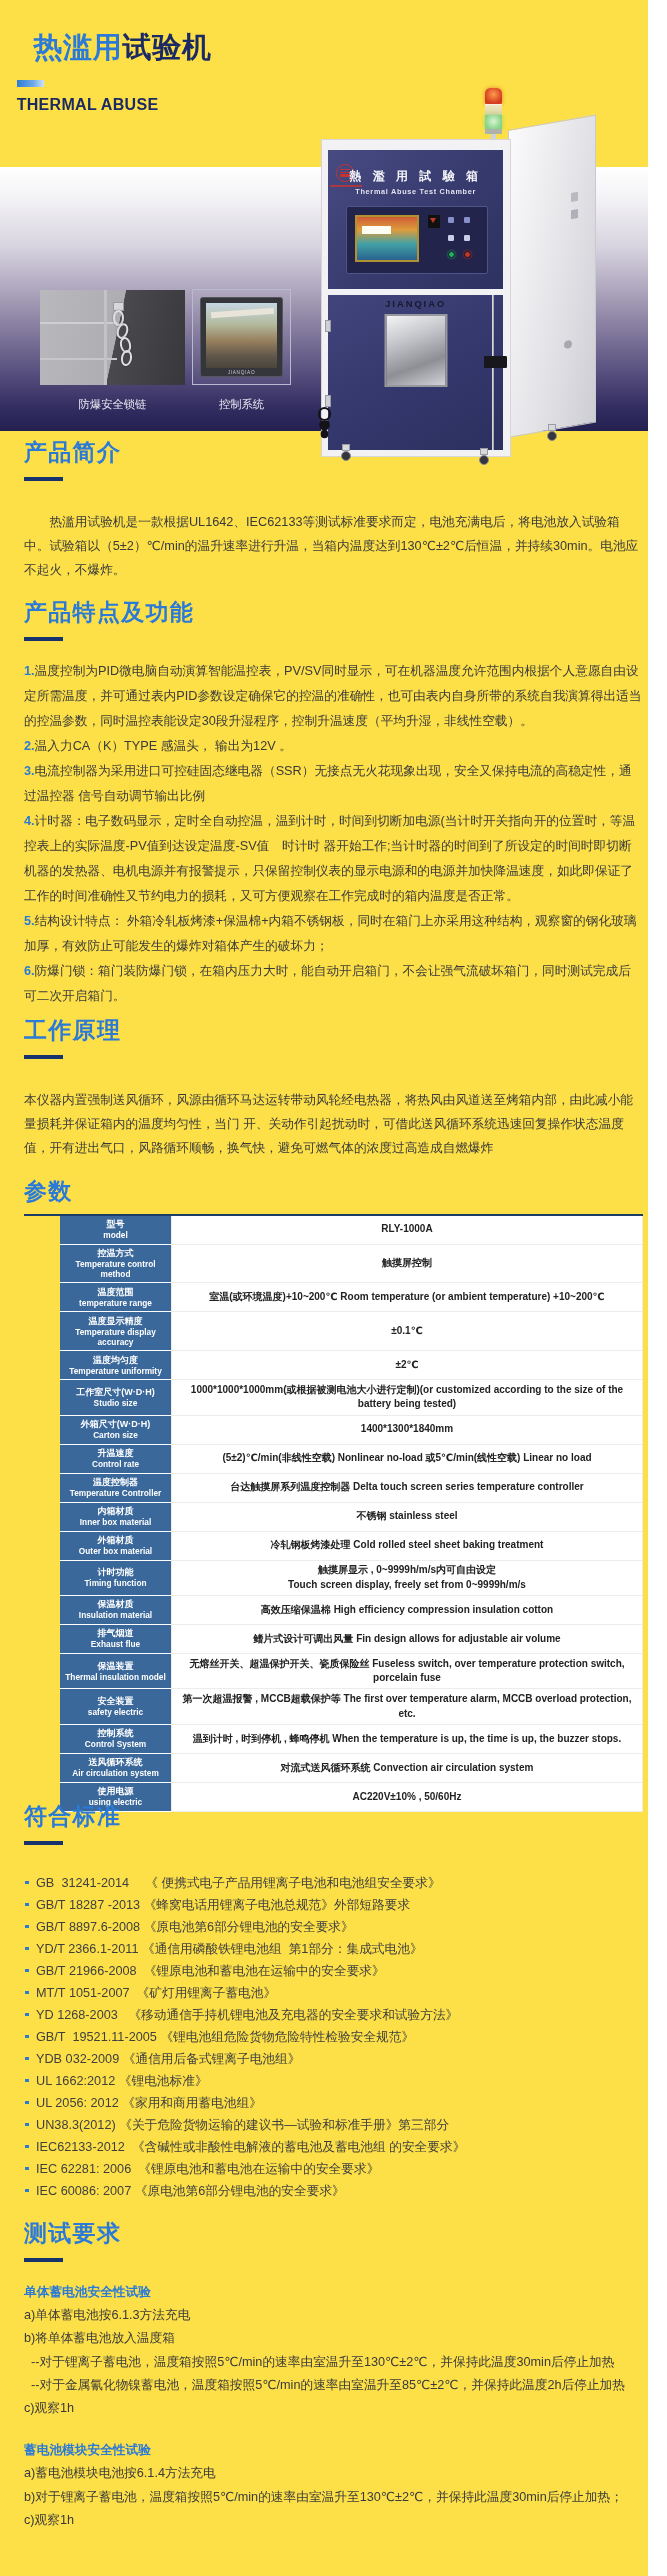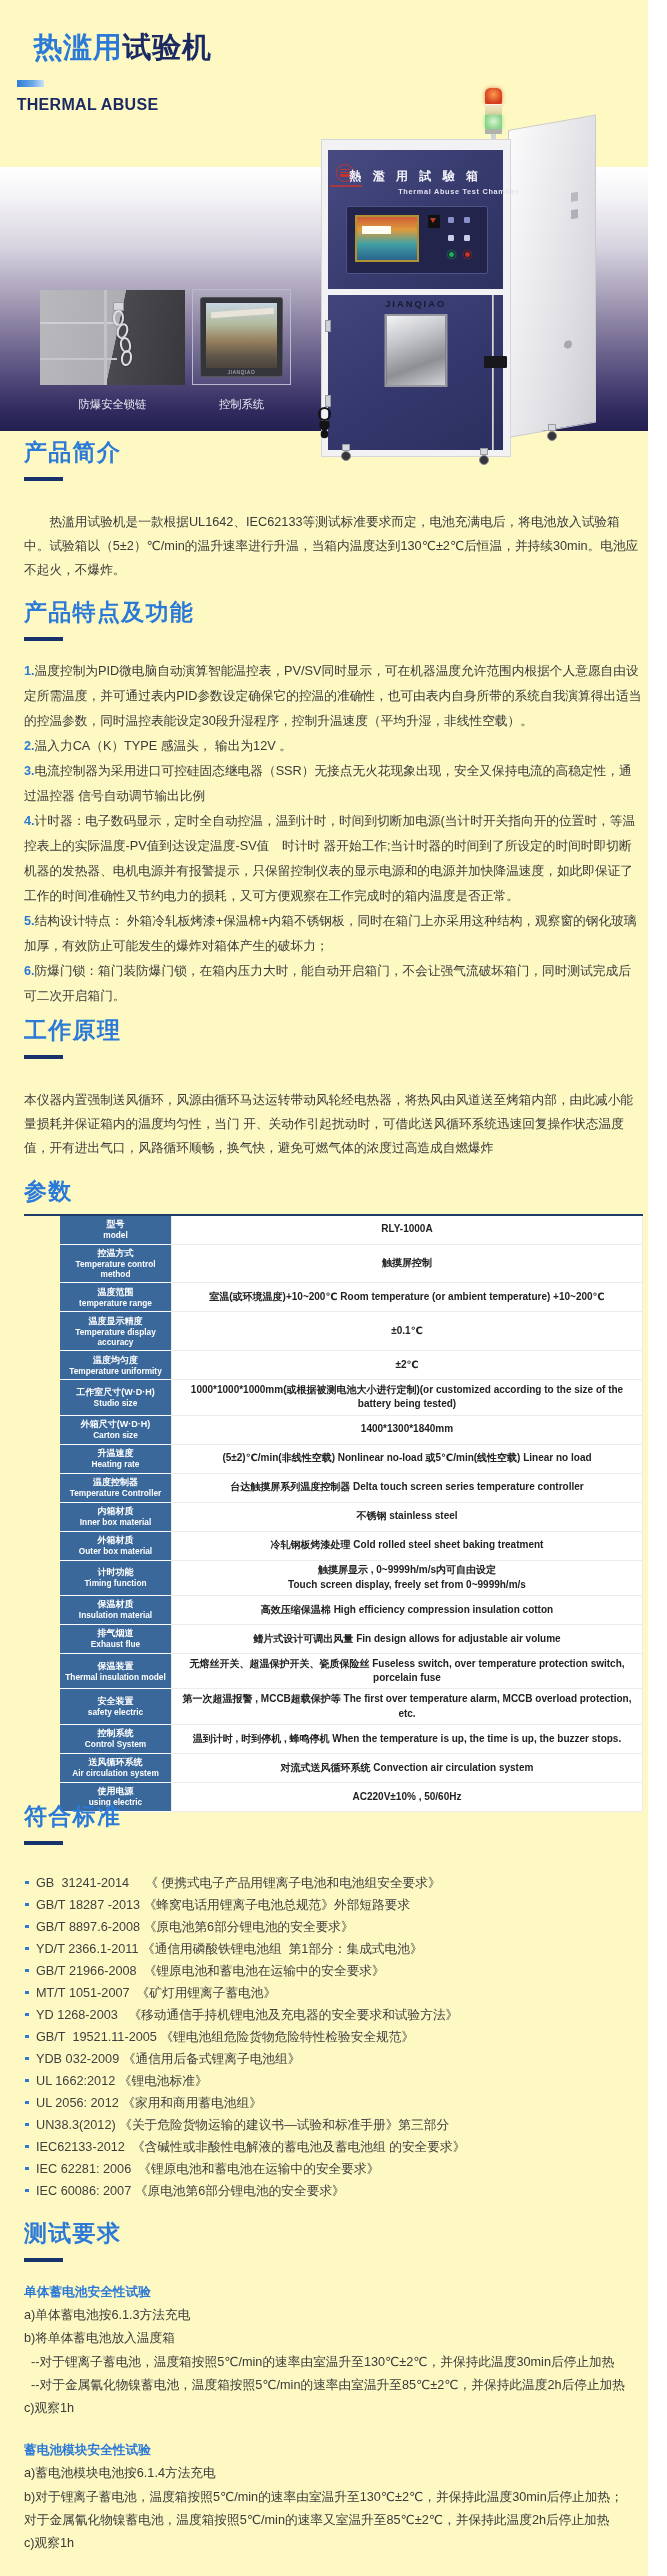--- a/index.html
+++ b/index.html
@@ -1,18 +1,18 @@
 <!DOCTYPE html>
 <html style="font-size:10.7px"><head>
 <meta charset="utf-8">
 <style>
   * { box-sizing: border-box; margin: 0; padding: 0; }
   html,body { background:#ffffff; }
   body { width:668px; font-family:"Liberation Sans","DejaVu Sans",sans-serif; color:#333; }
-  .page { position:relative; width:648px; height:2576px; overflow:hidden; background:#fef9c3;text-decoration:underline; }
+  .page { position:relative; width:648px; height:2576px; overflow:hidden; background:#fde047;text-decoration:underline; }
 
   
   .hdr { position:absolute; top:28px; left:16.7px; z-index:3; }
   .hdr h1 { font-size:29px; font-weight:bold; margin-left:16.7px; letter-spacing:0.7px; }
   .hdr h1 .t-blue { color:#2b7ad7; }
   .hdr h1 .t-navy { color:#1b2a63; }
   .hdr .mini-bar { width:27px; height:6.7px; margin-top:12px;
     background:linear-gradient(90deg,#2e7cd6 0%, #6ea9e8 60%, #cfe2f7 100%); }
   .hdr h2 { font-size:16px; font-weight:900; color:#1b2a63; margin-top:9.3px; letter-spacing:0.3px; }
 
@@ -60,21 +60,21 @@
   .side-right .knob { position:absolute; right:23px; top:220px; width:8px; height:8px; border-radius:50%; background:#a8a8b0; }
   .front { position:absolute; left:0; top:9.3px; width:190px; height:318px; background:#f2f2f5; border:0.7px solid #d6d6da; }
   .upper-panel { position:absolute; left:6.7px; right:6.7px; top:9.3px; height:139px;
     background:linear-gradient(135deg,#474b82 0%, #363a6d 55%, #2e3261 100%); }
   .brand-logo-icon { position:absolute; left:8px; top:14.7px; width:17.4px; height:17.4px; border:1.3px solid #c23432; border-radius:50%; }
   .brand-logo-icon::after { content:""; position:absolute; left:2.7px; top:3.3px; right:2.7px; height:8px;
     background:linear-gradient(#c23432 1.3px, transparent 1.3px, transparent 2.7px, #c23432 2.7px, #c23432 4px, transparent 4px, transparent 5.3px, #c23432 5.3px); }
   .brand-logo-txt { position:absolute; left:1.3px; top:35px; width:32px; height:2px; background:#c23432; opacity:.8; }
   .panel-title { position:absolute; left:0; top:18.7px; width:100%; text-align:center;
     color:#f4f4fa; font-size:12px; font-weight:bold; letter-spacing:4px; }
-  .panel-sub { position:absolute; left:16px; top:37px; width:100%; text-align:right;
+  .panel-sub { position:absolute; left:0; top:37px; width:100%; text-align:center;
     color:#e3e3f0; font-size:7.3px; font-weight:bold; letter-spacing:0.7px; }
   .ctrl-board { position:absolute; left:17.4px; top:56px; width:142px; height:68px;
     background:#22244c; border:0.7px solid #50538a; border-radius:2px; }
   .scr { position:absolute; left:8px; top:8px; width:64px; height:47px; border:2.7px solid #b09233;
     background:linear-gradient(180deg,#cf5c36 0%, #de9c3c 30%, #43a1a4 62%, #29648f 100%); }
   .scr .readout { position:absolute; left:5.3px; top:9.3px; width:29px; height:8px; background:#fdfdf3; }
   .btn-dark { position:absolute; left:81px; top:8px; width:12px; height:13.4px; background:#111; }
   .btn-dark::after { content:""; position:absolute; left:2.7px; top:3.3px; border-left:3.3px solid transparent; border-right:3.3px solid transparent; border-top:5.3px solid #c0392b; }
   .ind { position:absolute; width:6px; height:6px; border-radius:1.3px; }
   .ind.i1 { left:101px; top:10.7px; background:#8890c9; }
@@ -303,21 +303,21 @@
         <div class="p-row">
           <div class="p-label">
             <span class="cn">外箱尺寸(W·D·H)</span>
             <span class="en">Carton size</span>
           </div>
           <div class="p-value">1400*1300*1840mm</div>
         </div>
         <div class="p-row">
           <div class="p-label">
             <span class="cn">升温速度</span>
-            <span class="en">Heating rate</span>
+            <span class="en">Control rate</span>
           </div>
           <div class="p-value">(5±2)℃/min(非线性空载) Nonlinear no-load 或5℃/min(线性空载) Linear no load</div>
         </div>
         <div class="p-row">
           <div class="p-label">
             <span class="cn">温度控制器</span>
             <span class="en">Temperature Controller</span>
           </div>
           <div class="p-value">台达触摸屏系列温度控制器 Delta touch screen series temperature controller</div>
         </div>
@@ -433,21 +433,20 @@
             <div class="test-line">  --对于金属氰化物镍蓄电池，温度箱按照5℃/min的速率由室温升至85℃±2℃，并保持此温度2h后停止加热</div>
             <div class="test-line">c)观察1h</div>
           </div>
         </div>
         <div class="test-block">
           <div class="test-sub">蓄电池模块安全性试验</div>
           <div>
 
           <div class="test-line">a)蓄电池模块电池按6.1.4方法充电</div>
             <div class="test-line">b)对于锂离子蓄电池，温度箱按照5℃/min的速率由室温升至130℃±2℃，并保持此温度30min后停止加热；</div>
-            <div class="test-line">对于金属氰化物镍蓄电池，温度箱按照5℃/min的速率又室温升至85℃±2℃，并保持此温度2h后停止加热</div>
             <div class="test-line">c)观察1h</div>
           </div>
         </div>
       </div>
   </section>
 
 </div>
 
 
 </body></html>

